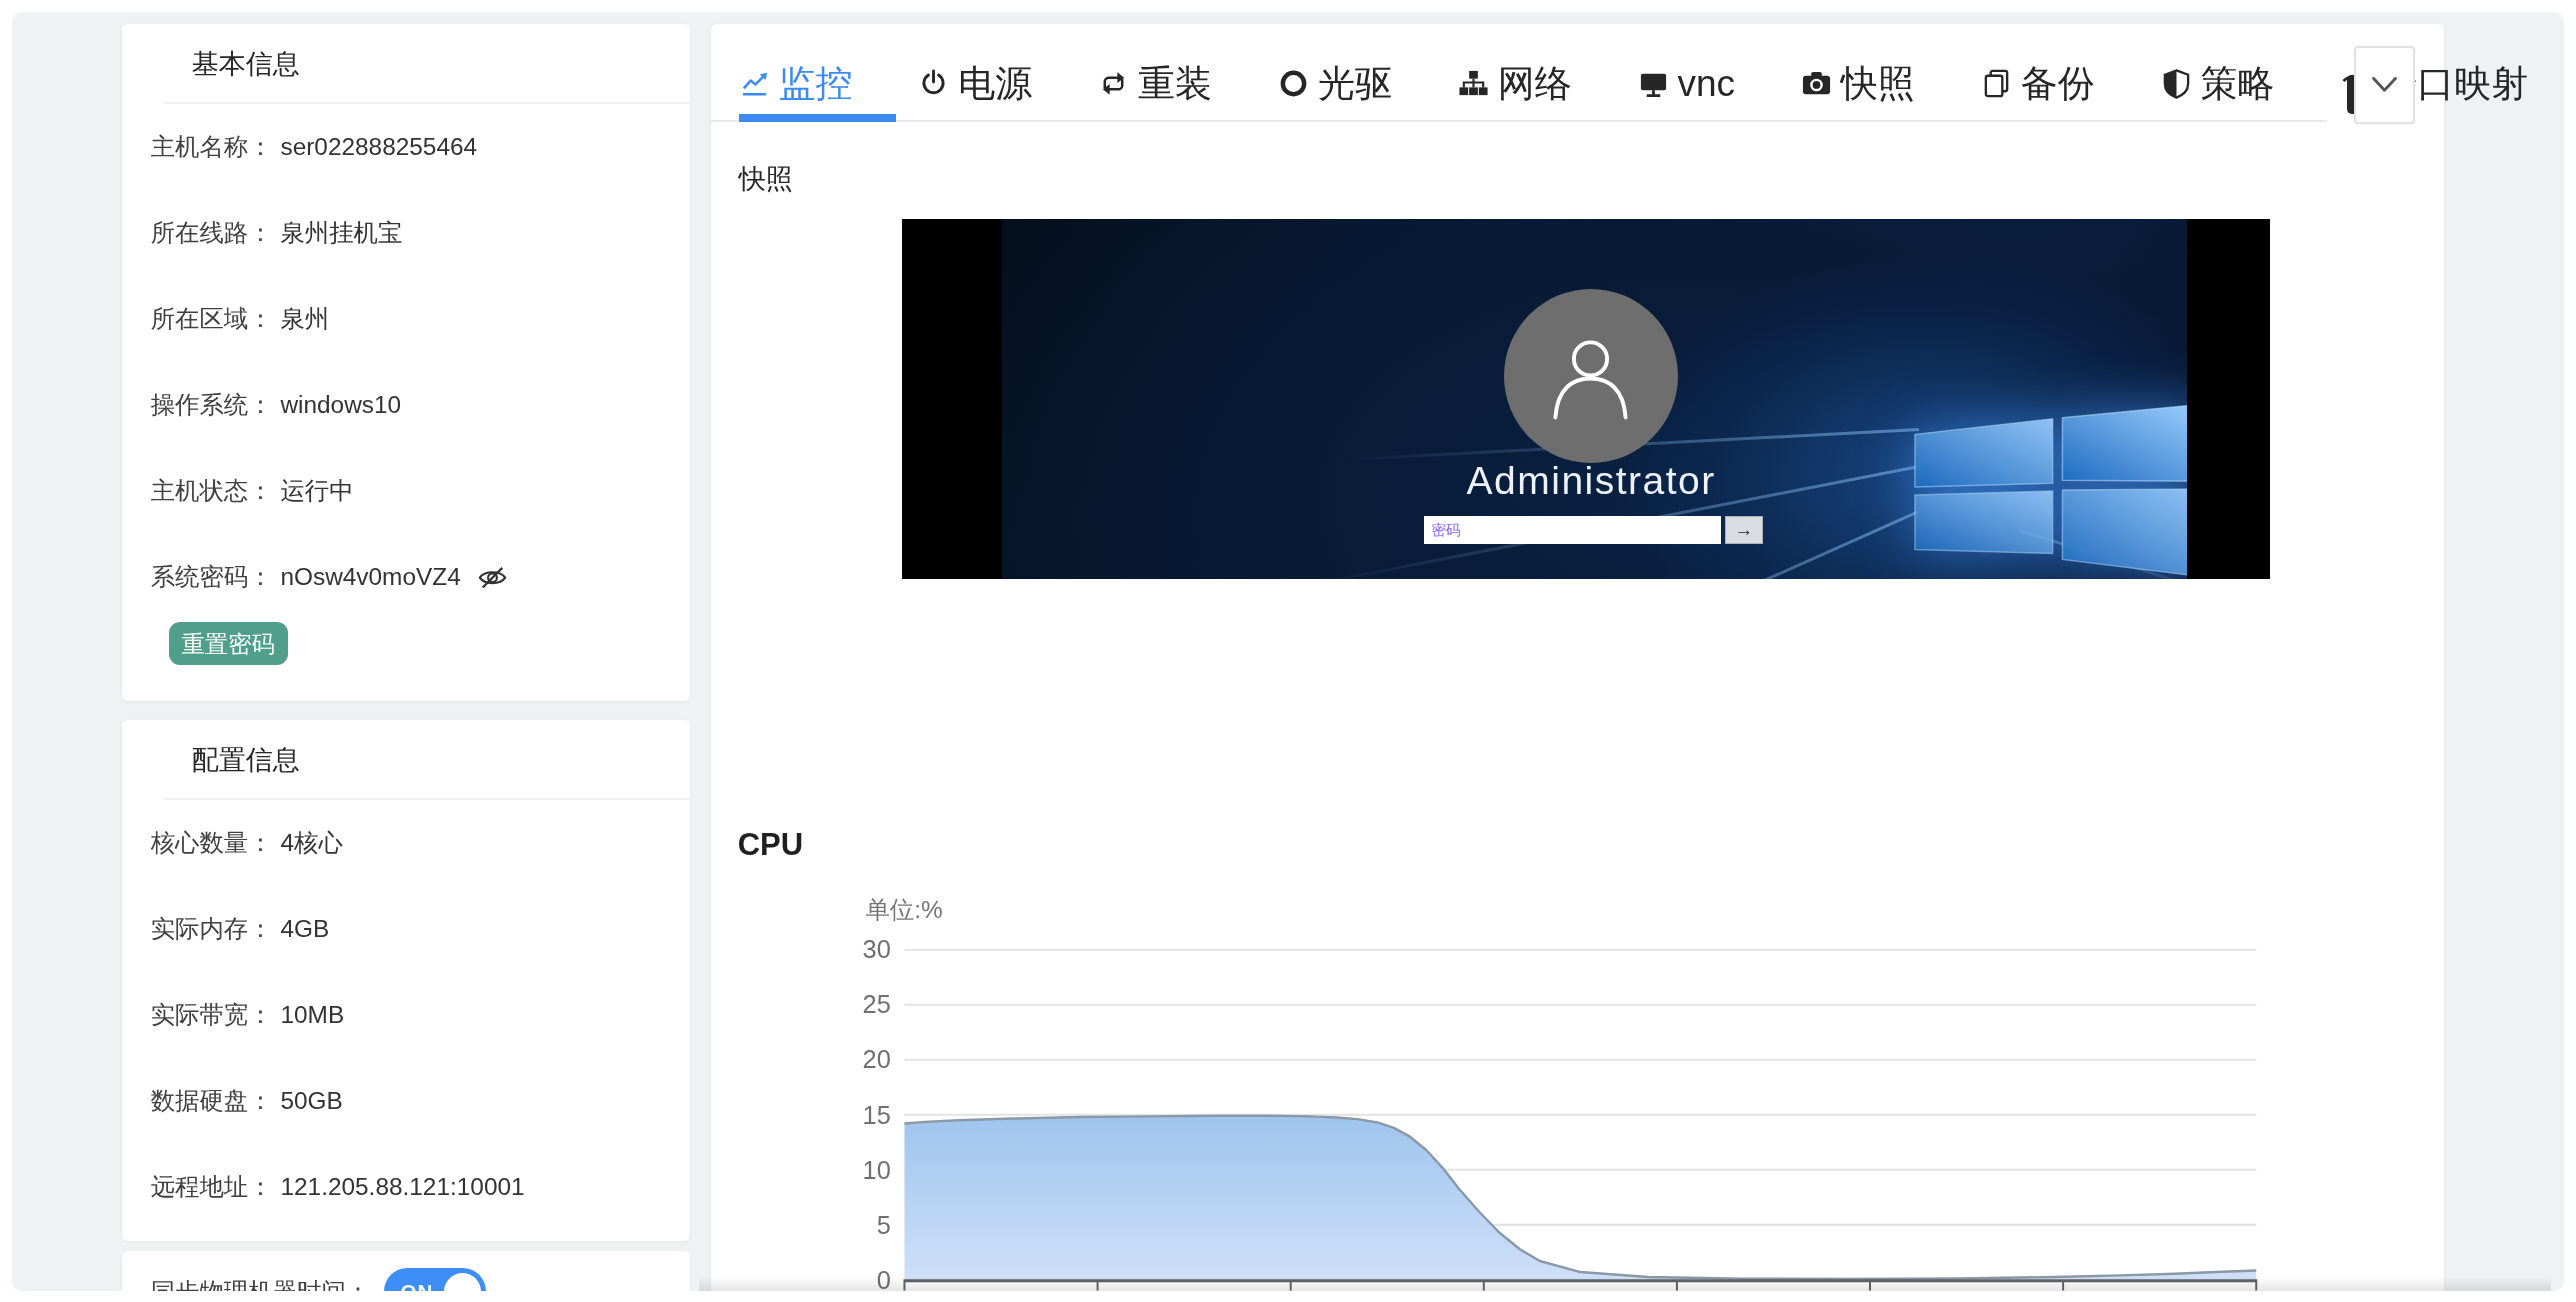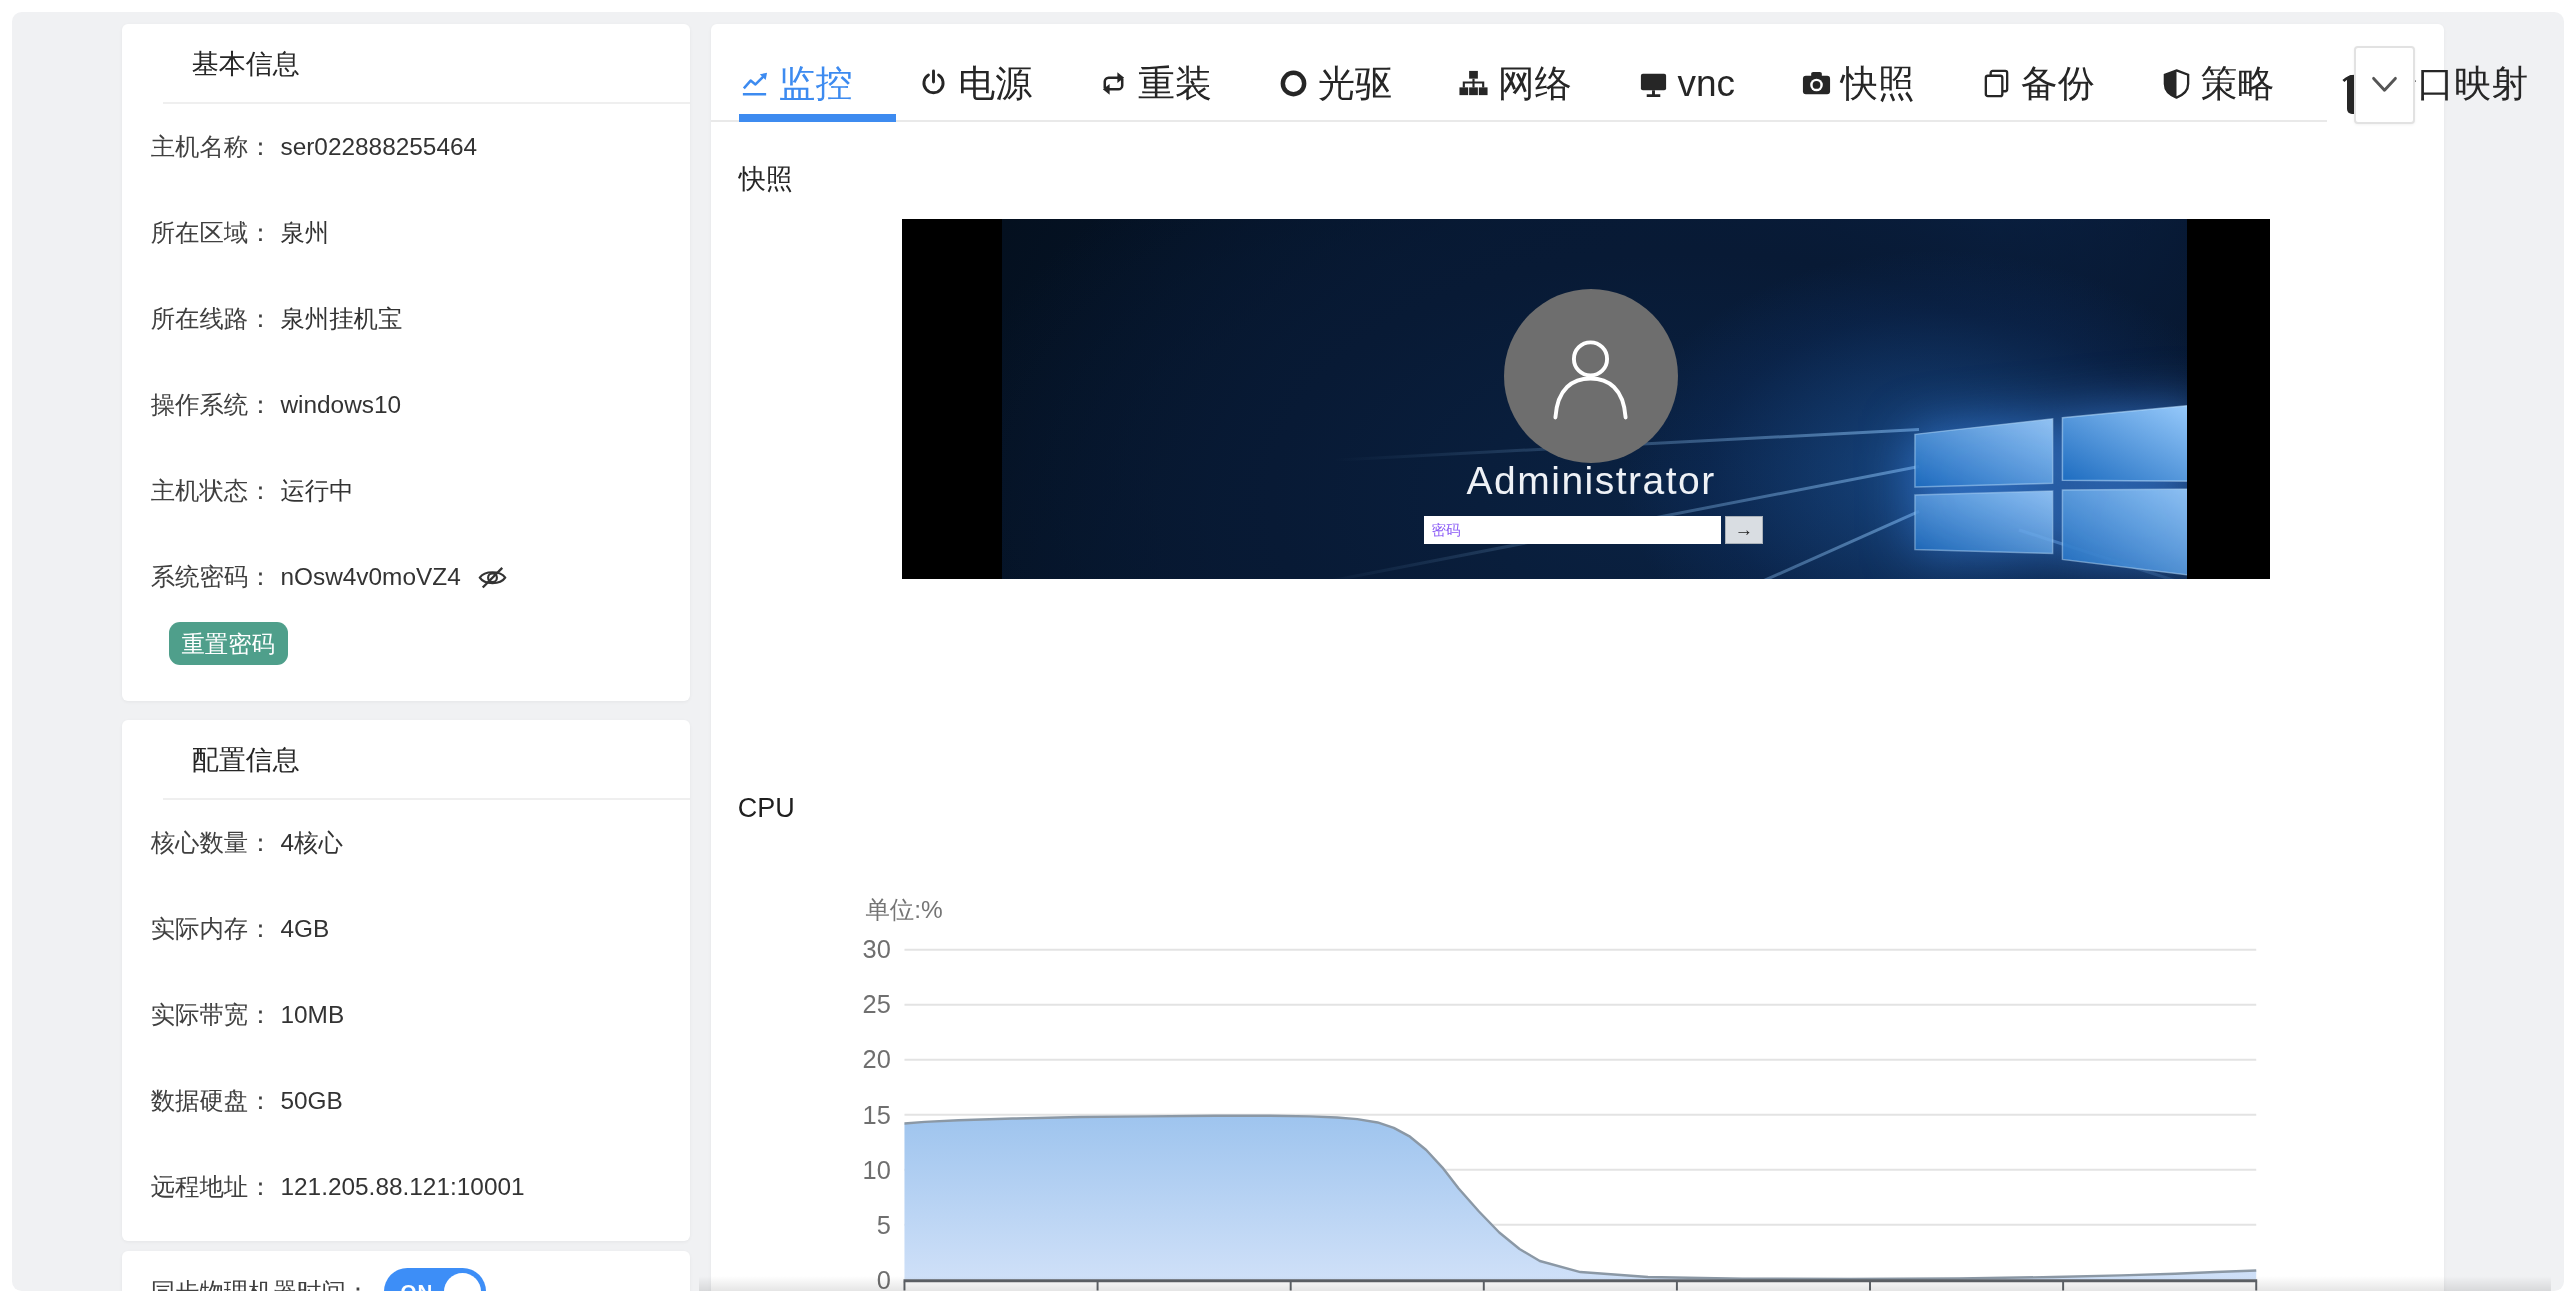--- a/index.html
+++ b/index.html
@@ -33,21 +33,21 @@
   .tab { display:flex; align-items:center; gap:8.8px; font-size:37px; color:#262626; cursor:pointer; white-space:nowrap; }
   .tab svg { width:31px; height:31px; flex:none; }
   .tab.active { color:#3d8bf0; }
   .active-underline { position:absolute; left:28px; bottom:-2px; width:157px; height:7.8px; background:#3d8bf0; }
   .partial-tab-icon { position:absolute; left:1636px; top:51px; width:21.5px; height:39px;
                       background:#262626; border-radius:4.9px; z-index:1; }
   .more-btn { position:absolute; left:1643px; top:21.5px; width:61px; height:78px; background:#fff;
               border:2px solid #e2e2e2; border-radius:3.9px; z-index:2; display:flex; justify-content:center;
               padding-top:27px; cursor:pointer; box-shadow:0 1px 2.9px rgba(0,0,0,0.05); }
   .section-title { margin:39px 0 0 28px; font-size:27px; color:#262626; }
-  .cpu-title { position:absolute; left:27px; top:769px; font-size:27px; color:#1f1f1f; }
+  .cpu-title { position:absolute; left:27px; top:803px; font-size:31px; color:#1f1f1f;font-weight:bold; }
 
   
   .snapshot { position:absolute; left:191px; top:195px; width:1368px; height:360px; background:#000; overflow:hidden;padding-left:16px; }
   .wallpaper { position:absolute; left:100px; top:0; width:1185px; height:508px; overflow:hidden;
     background:
       radial-gradient(ellipse 420px 293px at 79% 50%, rgba(45,130,230,0.42), rgba(20,70,150,0.16) 55%, transparent 76%),
       radial-gradient(ellipse 928px 547px at 58% 55%, #0a2243 0%, #081a35 45%, transparent 82%),
       linear-gradient(115deg, #04101f 0%, #071a36 45%, #0a2348 70%, #050e1e 100%);
   }
   .ray { position:absolute; height:2.9px; transform-origin:right center;
@@ -81,26 +81,26 @@
 
 <div class="page">
 
   <div class="card" style="top:12.7px; height:677px;">
     <div class="card-header">基本信息</div>
     <div class="info-row">
       <span>主机名称：</span>
       <span class="val">ser022888255464</span>
     </div>
     <div class="info-row">
+      <span>所在线路：</span>
+      <span class="val">泉州挂机宝</span>
+    </div>
+    <div class="info-row">
       <span>所在区域：</span>
       <span class="val">泉州</span>
-    </div>
-    <div class="info-row">
-      <span>所在线路：</span>
-      <span class="val">泉州挂机宝</span>
     </div>
     <div class="info-row">
       <span>操作系统：</span>
       <span class="val">windows10</span>
     </div>
     <div class="info-row">
       <span>主机状态：</span>
       <span class="val">运行中</span>
     </div>
     <div class="info-row">

